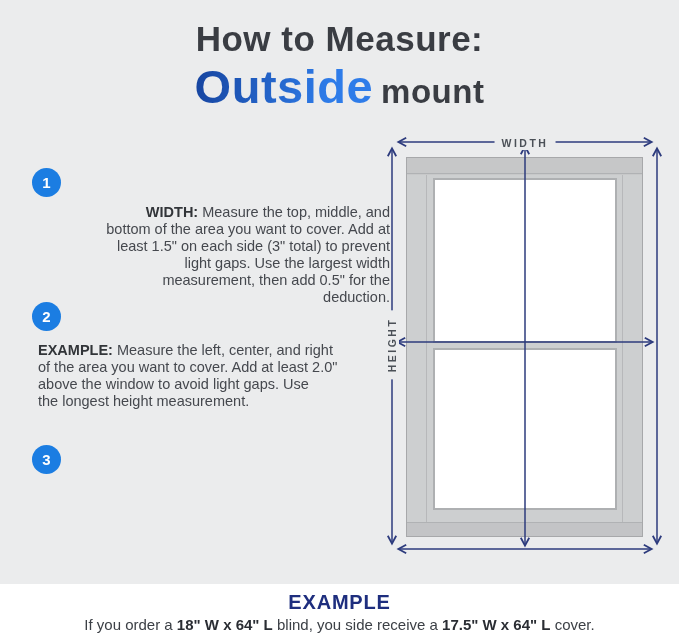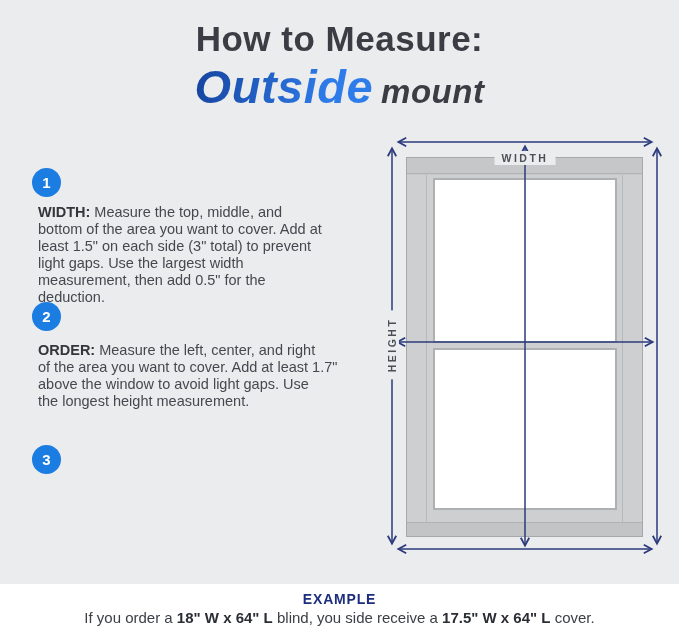--- a/index.html
+++ b/index.html
@@ -14,21 +14,21 @@
   }
 
   
   .title-block {
     position: absolute; top: 20px; left: 0; width: 100%;
     text-align: center; line-height: 1.1;
   }
   .title-line1 {
     font-size: 35px; font-weight: 700; color: #3a3d43; letter-spacing: 0.5px;
   }
-  .title-line2 { margin-top: 2px; font-style: italic; }
+  .title-line2 { margin-top: 2px; }
   .title-highlight {
     font-size: 47px; font-weight: 800; letter-spacing: 0.5px;
     color: #2066d2;
   }
   @supports (-webkit-background-clip: text) {
     .title-highlight {
       background: linear-gradient(98deg, #16449f 0%, #2e7ce9 75%);
       -webkit-background-clip: text;
       background-clip: text;
       -webkit-text-fill-color: transparent;
@@ -46,35 +46,35 @@
     background: #1b7de2;
     color: #ffffff; font-size: 15px; font-weight: 700;
     display: flex; align-items: center; justify-content: center;
   }
   .step-text {
     position: absolute; left: 38px; width: 352px;
     font-size: 14.5px; line-height: 17px; color: #45484e;
     white-space: pre-line;
   }
   .step-label { font-weight: 700; color: #323539; margin-right: 4px; }
-  #circle-1 { top: 168px; } #text-1 { top: 204px; }
+  #circle-1 { top: 168px; } #text-1 { top: 204px; text-align: right; }
   #circle-2 { top: 302px; } #text-2 { top: 342px; }
   #circle-3 { top: 445px; } #text-3 { top: 482px; }
 
   
   .diagram { position: absolute; left: 385px; top: 133px; width: 280px; height: 430px; }
   .diagram svg { position: absolute; left: 0; top: 0; }
   .dim-label {
     position: absolute;
     background: #ebeced;
     color: #4b5057; font-size: 10.5px; font-weight: 700; letter-spacing: 2.5px;
     padding: 1px 7px;
     white-space: nowrap;
   }
-  .dim-label.width { left: 140px; top: 25px; transform: translate(-50%, -50%); }
+  .dim-label.width { left: 140px; top: 10px; transform: translate(-50%, -50%); }
   .dim-label.height { left: 7px; top: 212px; transform: translate(-50%, -50%) rotate(-90deg); }
 
   .window {
     position: absolute; left: 21px; top: 24px; width: 237px; height: 380px;
     background: #c7c8c9; border: 1px solid #a7a8aa;
   }
   .win-head {
     position: absolute; left: 0; top: 0; width: 100%; height: 16px;
     background: #c6c7c8; border-bottom: 1px solid #b0b2b4;
   }
@@ -95,21 +95,21 @@
   .pane.upper { top: 20px; height: 165px; }
   .pane.lower { top: 190px; height: 162px; }
 
   
   .footer {
     position: absolute; left: 0; top: 584px; width: 100%; height: 60px;
     background: #ffffff; text-align: center;
   }
   .example-heading {
     margin-top: 7px;
-    font-size: 14px; font-weight: 800; color: #1e2e7e; letter-spacing: 0.8px;
+    font-size: 20px; font-weight: 800; color: #1e2e7e; letter-spacing: 0.8px;
   }
   .example-line { margin-top: 2px; font-size: 15px; color: #3c4046; }
   .example-line b { font-weight: 700; color: #2a2d33; }
 </style>
 </head>
 <body>
 
 <div class="canvas">
 
   <div class="title-block">
@@ -125,22 +125,22 @@
   <p class="step-text" id="text-1"><span class="step-label">WIDTH:</span><span>Measure the top, middle, and
 bottom of the area you want to cover. Add at
 least 1.5" on each side (3" total) to prevent
 light gaps. Use the largest width
 measurement, then add 0.5" for the
 deduction.</span></p>
 
   <div class="step-circle" id="circle-2">
     <span>2</span>
   </div>
-  <p class="step-text" id="text-2"><span class="step-label">ORDER:</span><span>Measure the left, center, and right
-of the area you want to cover. Add at least 1.7"
+  <p class="step-text" id="text-2"><span class="step-label">EXAMPLE:</span><span>Measure the left, center, and right
+of the area you want to cover. Add at least 2.0"
 above the window to avoid light gaps. Use
 the longest height measurement.</span></p>
 
   <div class="step-circle" id="circle-3">
     <span>3</span>
   </div>
 
   <div class="diagram">
 
     <div class="window">

